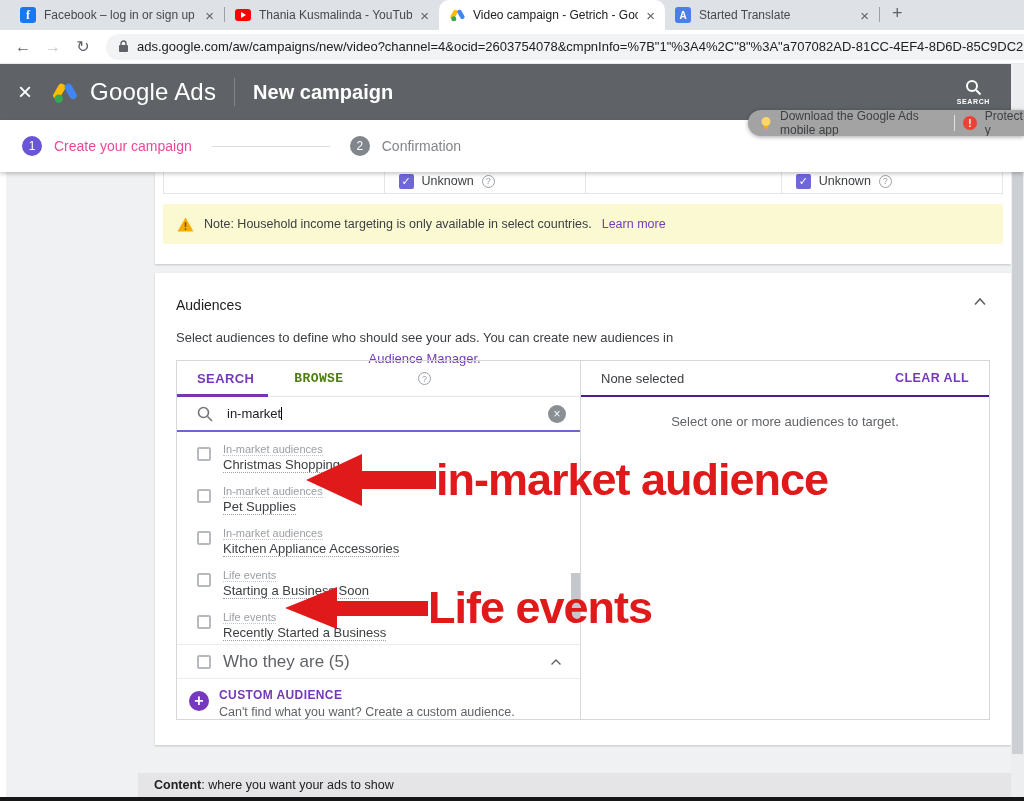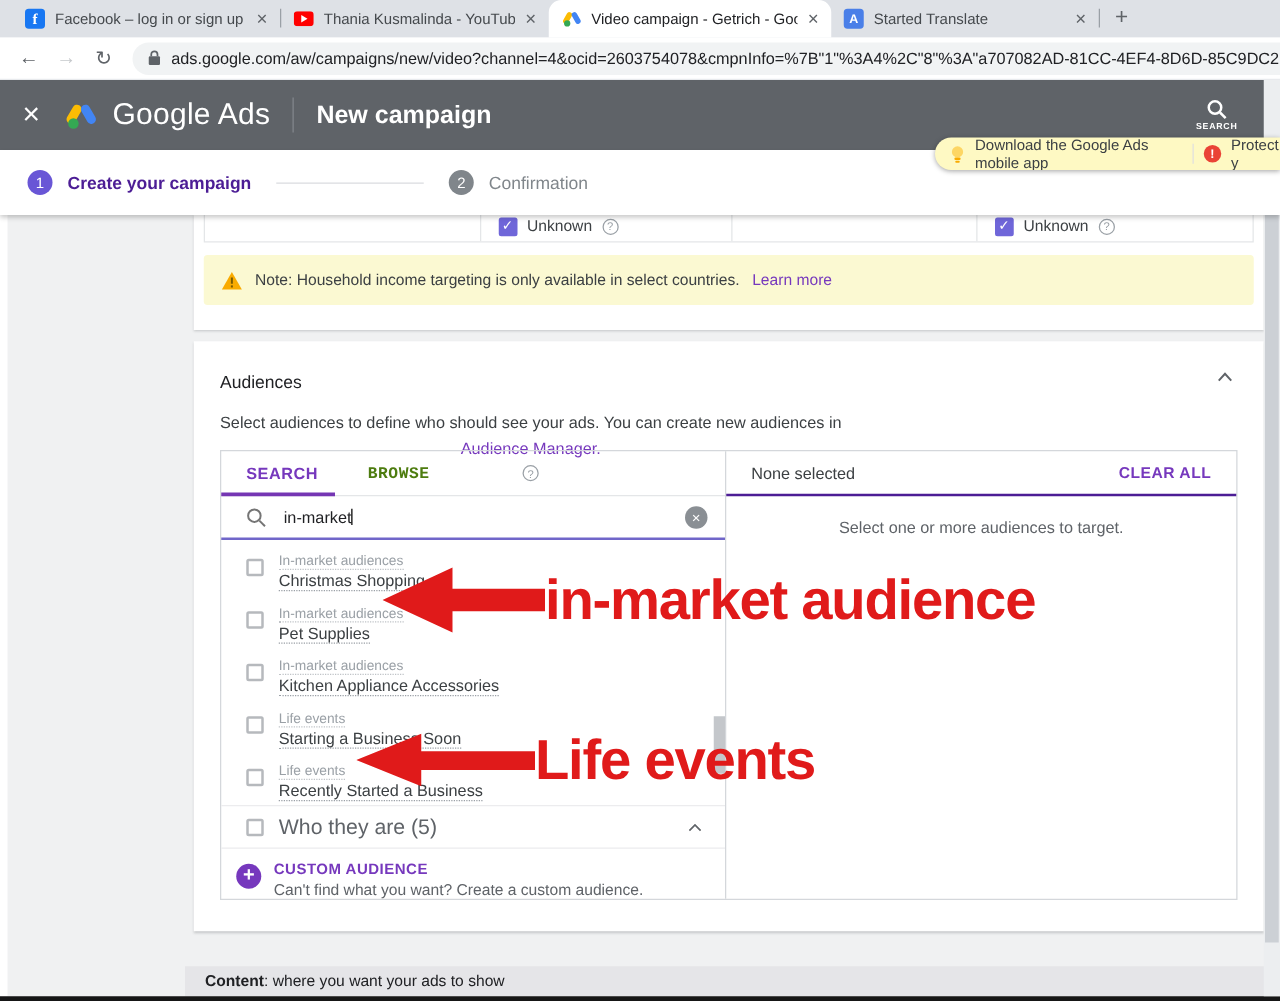--- a/index.html
+++ b/index.html
@@ -29,31 +29,31 @@
   .adshead { position: absolute; top: 64px; left: 0; right: 0; height: 56px; background: #5f6368; display: flex; align-items: center; color: #fff; padding: 0 18px; }
   .close-x { font-size: 24px; line-height: 24px; margin-right: 20px; font-weight: normal; }
   .gads-logo { margin-right: 12px; }
   .brand { font-size: 24px; letter-spacing: .2px; }
   .head-divider { width: 1px; height: 28px; background: #83878c; margin: 0 18px; }
   .pagetitle { font-size: 20px; font-weight: bold; }
   .head-search { margin-left: auto; margin-right: 16px; display: flex; flex-direction: column; align-items: center; gap: 2px; }
   .head-search .search-label { font-size: 7px; font-weight: bold; letter-spacing: .6px; }
 
   
-  .pill { position: absolute; right: 0; top: 110px; height: 26px; background: #fef9c3; border-radius: 13px 0 0 13px; box-shadow: 0 1px 4px rgba(0,0,0,.35); display: flex; align-items: center; padding-left: 12px; font-size: 12px; color: #3c4043; z-index: 30; gap: 8px; overflow: hidden; }
+  .pill { position: absolute; right: 0; top: 110px; height: 26px; background: #a3a3a3; border-radius: 13px 0 0 13px; box-shadow: 0 1px 4px rgba(0,0,0,.35); display: flex; align-items: center; padding-left: 12px; font-size: 12px; color: #3c4043; z-index: 30; gap: 8px; overflow: hidden; }
   .pill-sep { width: 1px; height: 16px; background: #e0e0e0; }
   .alert-circle { width: 14px; height: 14px; border-radius: 50%; background: #ea4335; color: #fff; font-size: 10px; font-weight: bold; display: flex; align-items: center; justify-content: center; flex: none; }
 
   
   .steps { position: absolute; top: 120px; left: 0; right: 0; height: 52px; background: #fff; box-shadow: 0 2px 4px rgba(0,0,0,.22); display: flex; align-items: center; padding: 0 22px; z-index: 5; }
   .step { display: flex; align-items: center; gap: 12px; }
   .step-circle { width: 20px; height: 20px; border-radius: 50%; color: #fff; font-size: 12px; display: flex; align-items: center; justify-content: center; }
   .step.one .step-circle { background: #6956d6; }
   .step.two .step-circle { background: #80868b; }
-  .step.one .step-label { font-size: 14px; font-weight: bold; color: #4c1d95; }
+  .step.one .step-label { font-size: 14px; font-weight: normal; color: #ec4899; }
   .step.two .step-label { font-size: 14px; color: #80868b; }
   .step-line { width: 118px; height: 1px; background: #dadce0; margin: 0 20px; }
 
   .left-strip { position: absolute; left: 0; top: 172px; width: 6px; height: 625px; background: #fff; }
 
   
   .card1 { position: absolute; left: 155px; top: 172px; width: 856px; height: 92px; background: #fff; box-shadow: 0 1px 2px rgba(60,64,67,.25); overflow: hidden; }
   .demo-row { position: absolute; left: 8px; right: 8px; top: -4px; height: 26px; border: 1px solid #e4e6e8; display: flex; }
   .demo-cell { display: flex; align-items: center; gap: 8px; padding-left: 14px; }
   .demo-cell + .demo-cell { border-left: 1px solid #e4e6e8; }
@@ -108,21 +108,21 @@
 
   .list-scrollthumb { position: absolute; right: 0; top: 212px; width: 9px; height: 46px; background: #c4c7cb; }
 
   
   .anno { position: absolute; display: flex; align-items: center; z-index: 40; }
   .anno-text { font-weight: bold; font-size: 45px; color: #e01a1a; letter-spacing: -1px; margin-left: 0; white-space: nowrap; }
   .anno1 { left: 306px; top: 452px; }
   .anno2 { left: 285px; top: 582px; }
 
   
-  .footer-bar { position: absolute; left: 148px; right: 0; top: 773px; height: 24px; background: #e5e5e8; display: flex; align-items: center; padding-left: 16px; font-size: 12.5px; color: #202124; }
+  .footer-bar { position: absolute; left: 138px; right: 0; top: 773px; height: 24px; background: #e5e5e8; display: flex; align-items: center; padding-left: 16px; font-size: 12.5px; color: #202124; }
   .footer-bold { font-weight: bold; }
   .bottom-line { position: absolute; left: 0; right: 0; top: 797px; height: 4px; background: #161616; }
 
   
   .page-scrollbar { position: absolute; right: 0; top: 64px; width: 13px; height: 733px; background: #eceef0; }
   .page-scrollthumb { position: absolute; left: 1px; right: 1px; top: 72px; height: 618px; background: #ccd0d5; }
 
   svg { display: block; }
 </style>
 </head>

